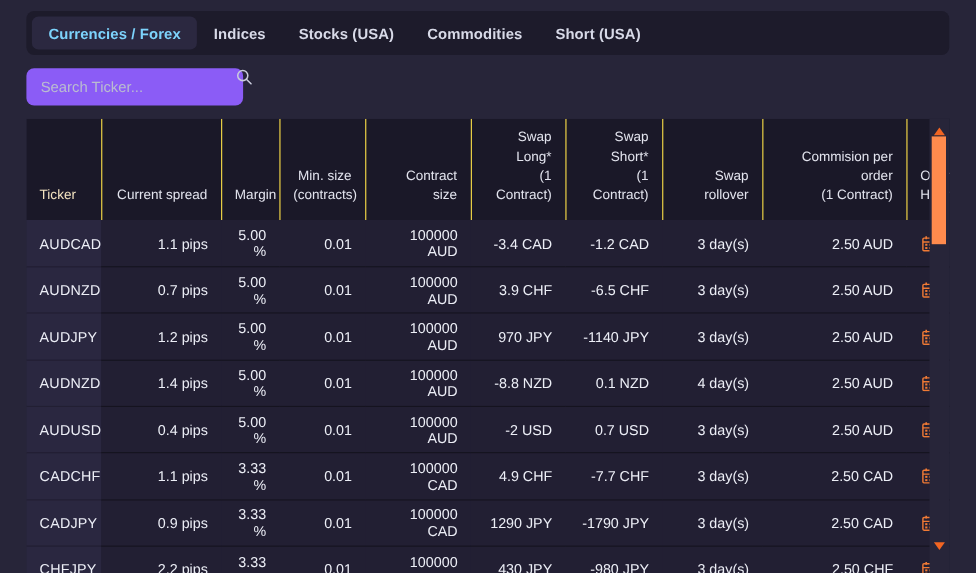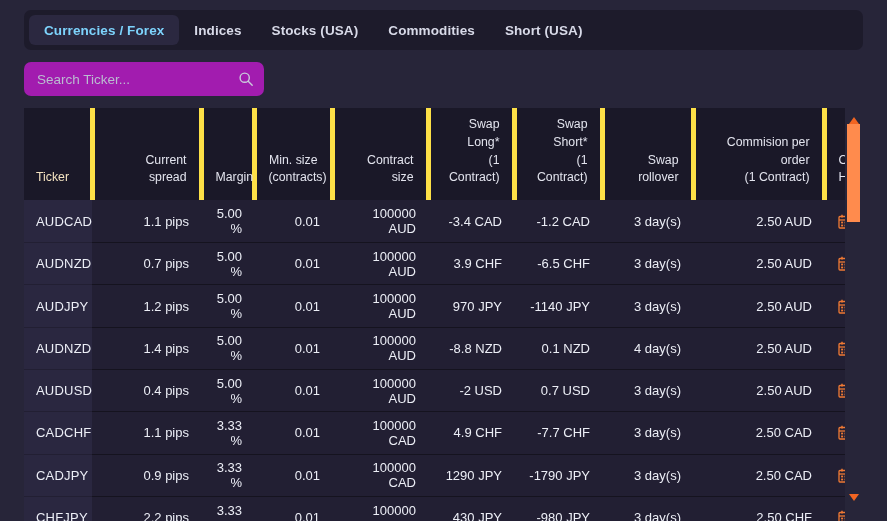--- a/index.html
+++ b/index.html
@@ -46,26 +46,25 @@
   .tab.active {
     background: #2b2840;
     color: #7dd3fc;
   }
 
   
   .searchbox {
     position: absolute;
     left: 24px;
     top: 62px;
-    width: 240px;
+    width: 197px;
     height: 34px;
-    background: #a21caf;
+    background: #8b5cf6;
     border-radius: 7px;
     display: flex;
-    align-items: center;
     padding: 0 10px 0 13px;
   }
   .searchbox input {
     flex: 1;
     background: transparent;
     border: none;
     outline: none;
     color: #d8dae8;
     font-family: "Liberation Sans", sans-serif;
     font-size: 13.5px;
@@ -89,21 +88,21 @@
   }
   thead th {
     background: #1a1828;
     color: #e3e4ee;
     font-size: 12.3px;
     font-weight: normal;
     text-align: right;
     vertical-align: bottom;
     padding: 8px 12px 13px 12px;
     height: 62px;
-    border-right: 5px solid #fde047;
+    border-right: 1px solid #fde047;
     line-height: 1.45;
   }
   thead th.left { text-align: left; }
   thead th.ticker-head { color: #f3e2c0; }
   thead th:last-child { border-right: none; }
 
   tbody td {
     background: #221f33;
     font-size: 13px;
     color: #eceef6;

